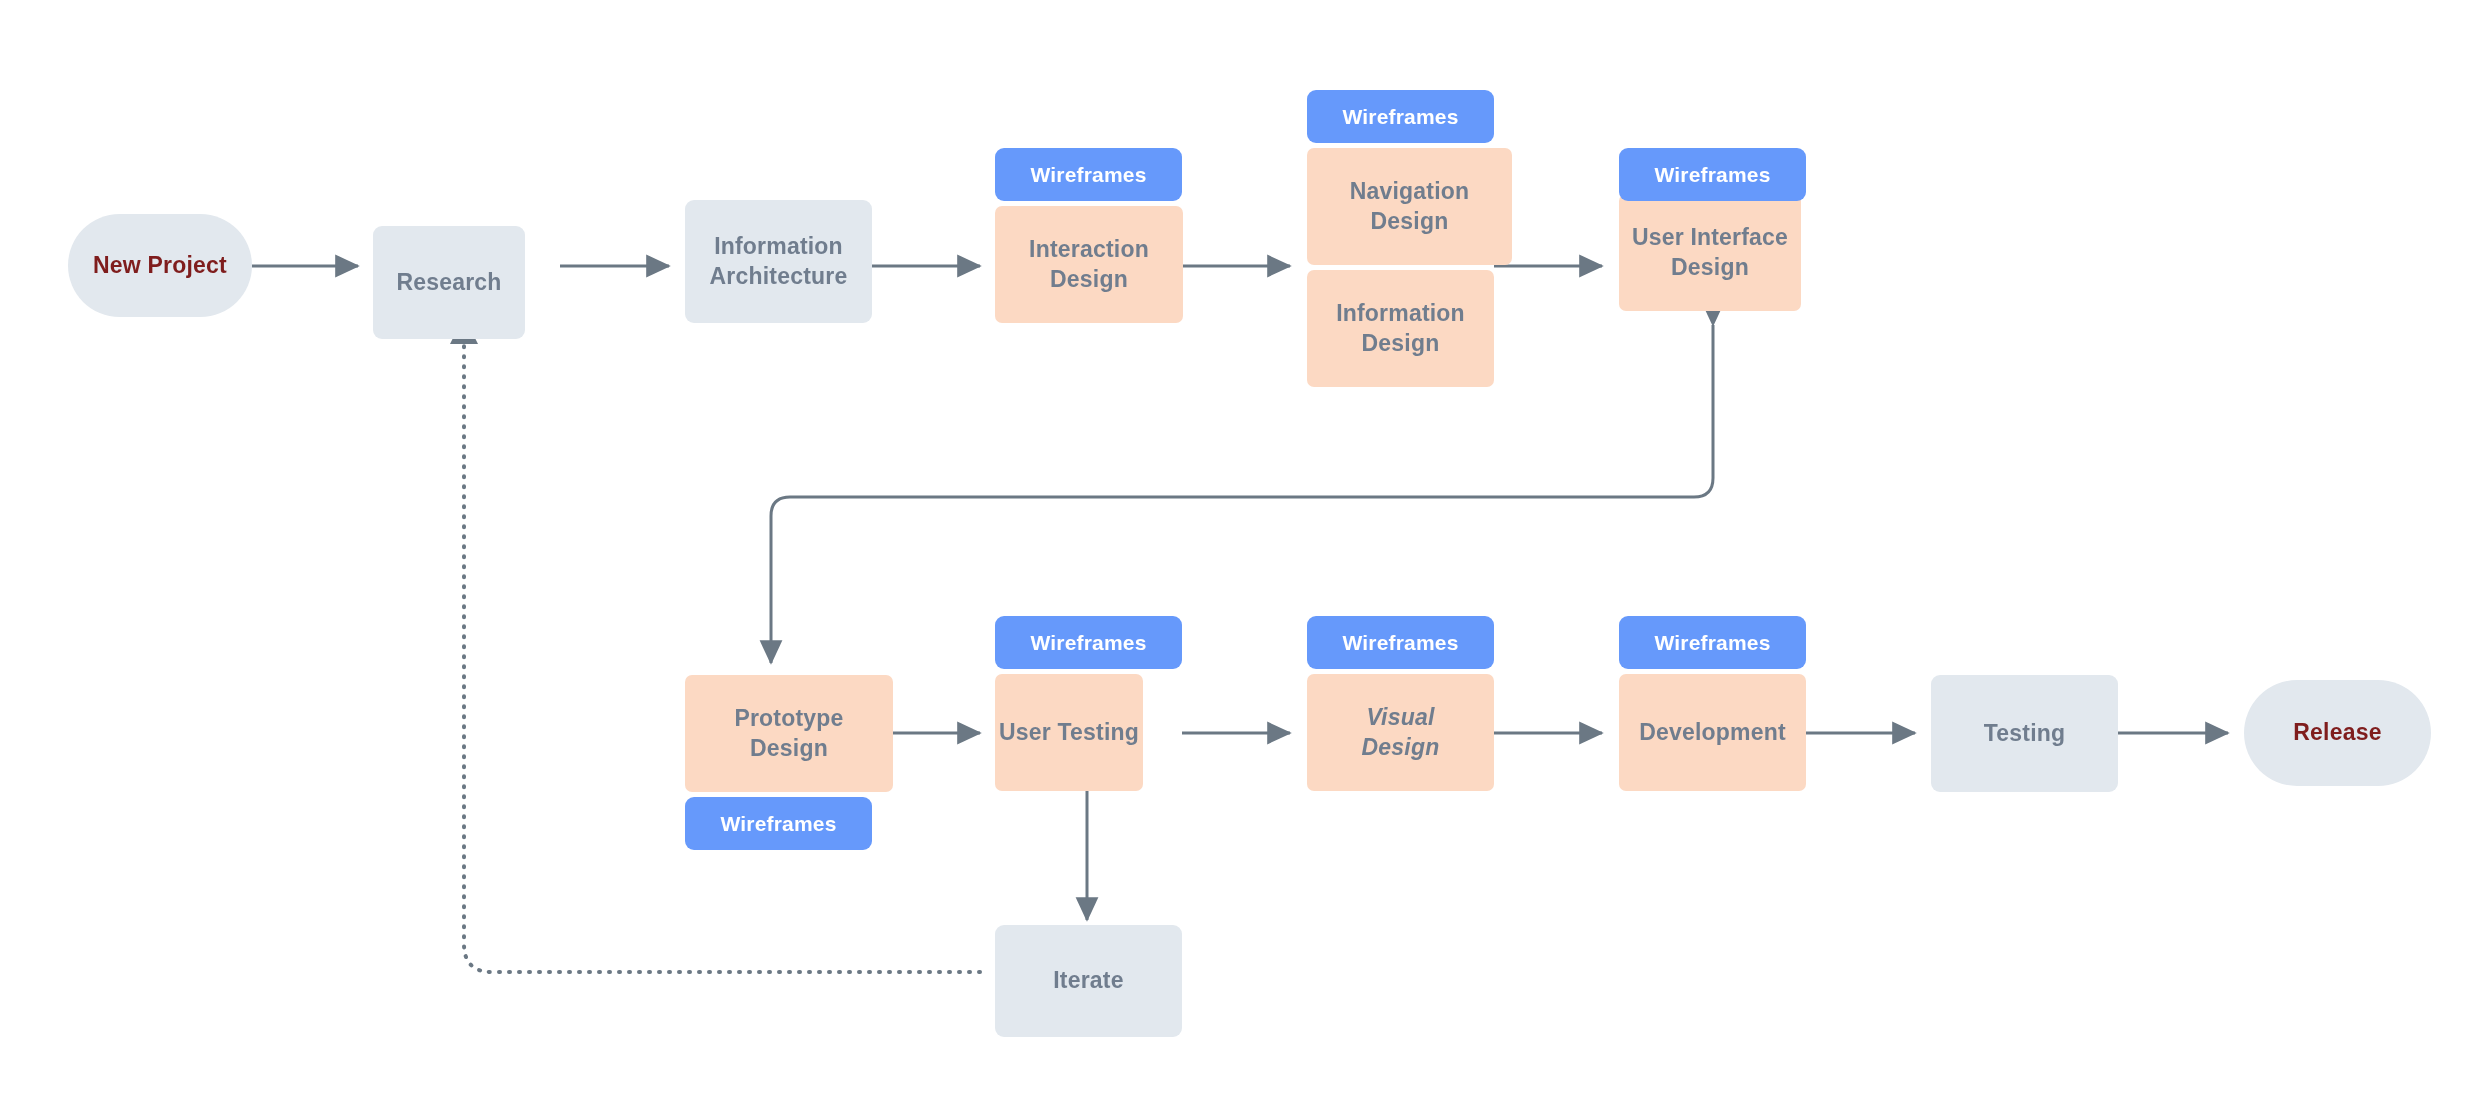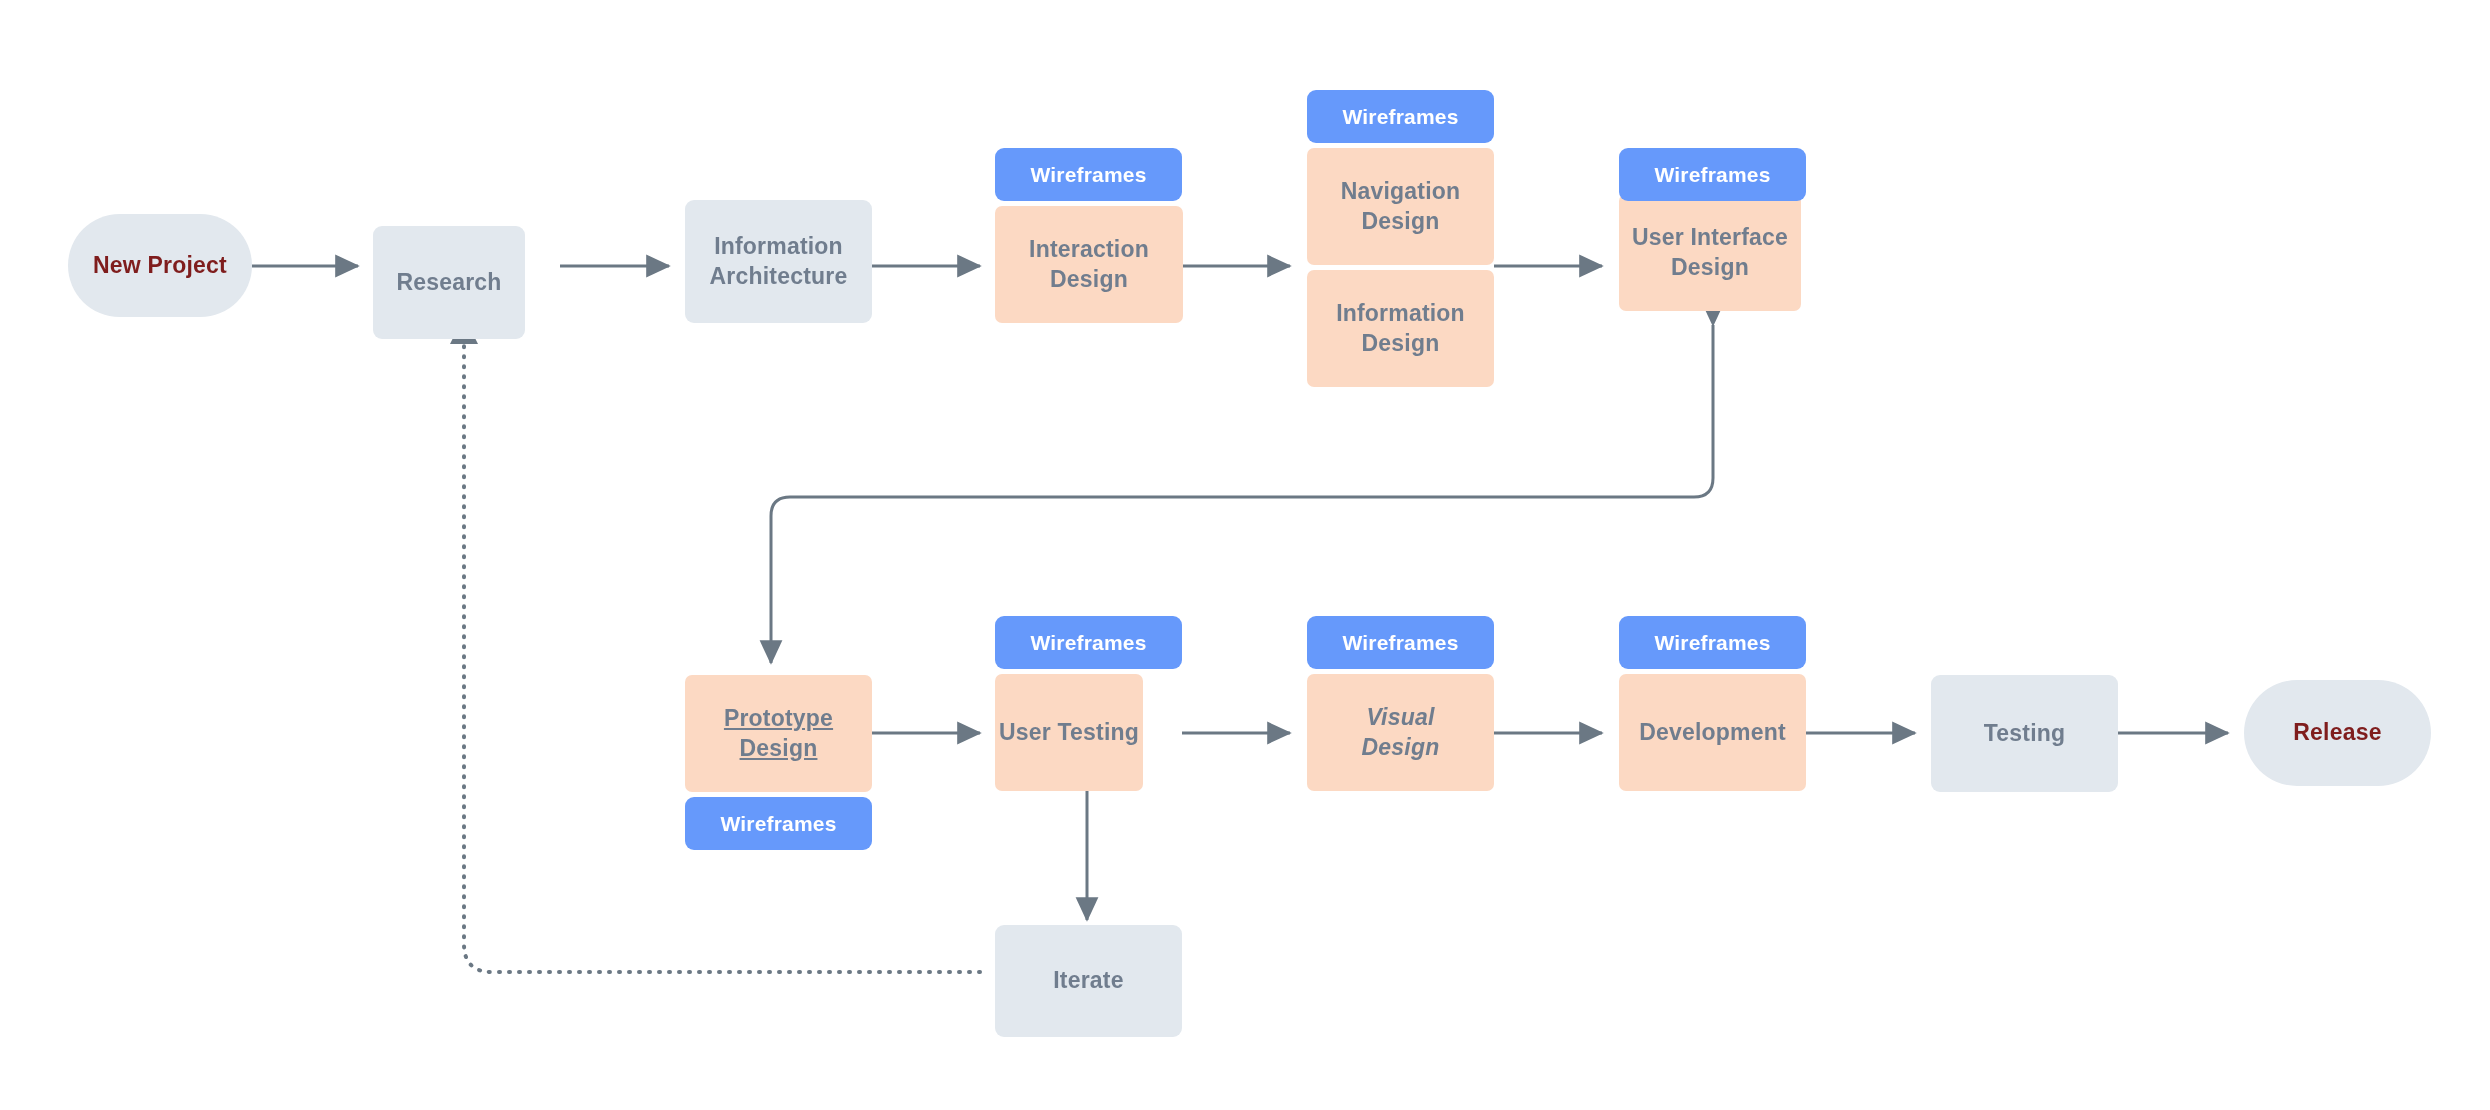--- a/index.html
+++ b/index.html
@@ -142,39 +142,39 @@
     <span>Wireframes</span>
   </div>
   <div class="node node-peach" style="left:995px; top:206px; width:188px; height:117px;">
     <span>Interaction
 Design</span>
   </div>
 
   <div class="badge" style="left:1307px; top:90px; width:187px; height:53px;">
     <span>Wireframes</span>
   </div>
-  <div class="node node-peach" style="left:1307px; top:148px; width:187px; height:117px;text-align:center;">
+  <div class="node node-peach" style="left:1307px; top:148px; width:205px; height:117px;text-align:center;">
     <span>Navigation
 Design</span>
   </div>
 
   <div class="node node-peach" style="left:1307px; top:270px; width:187px; height:117px;">
     <span>Information
 Design</span>
   </div>
 
   <div class="badge" style="left:1619px; top:148px; width:187px; height:53px;">
     <span>Wireframes</span>
   </div>
   <div class="node node-peach" style="left:1619px; top:194px; width:182px; height:117px;">
     <span>User Interface
 Design</span>
   </div>
 
-  <div class="node node-peach" style="left:685px; top:675px; width:187px; height:117px;text-decoration:underline;">
+  <div class="node node-peach" style="left:685px; top:675px; width:208px; height:117px;">
     <span>Prototype
 Design</span>
   </div>
   <div class="badge" style="left:685px; top:797px; width:187px; height:53px;">
     <span>Wireframes</span>
   </div>
 
   <div class="badge" style="left:995px; top:616px; width:187px; height:53px;">
     <span>Wireframes</span>
   </div>

